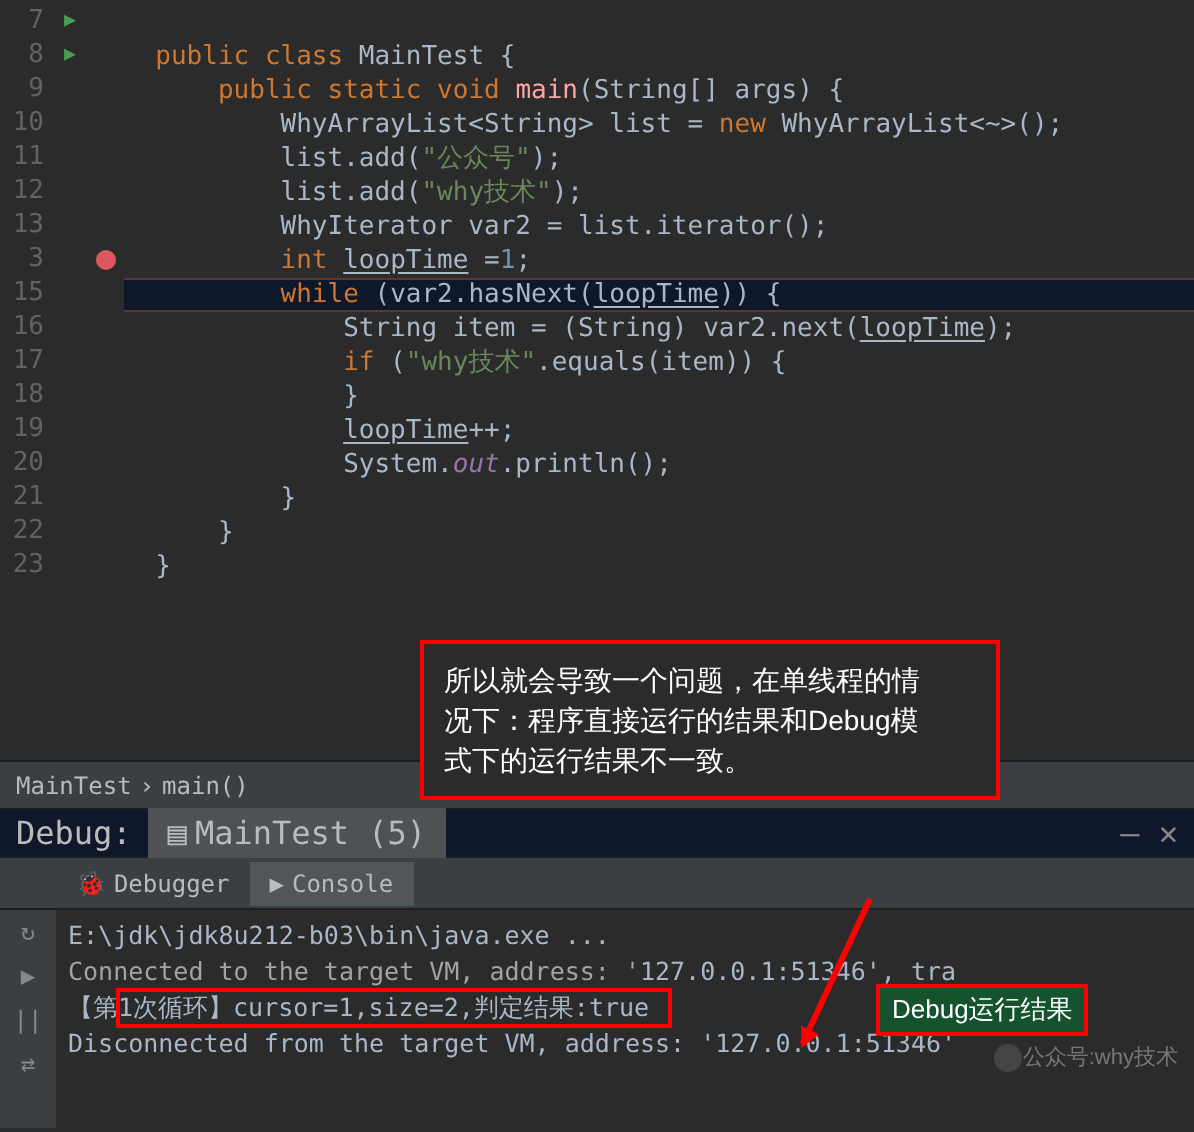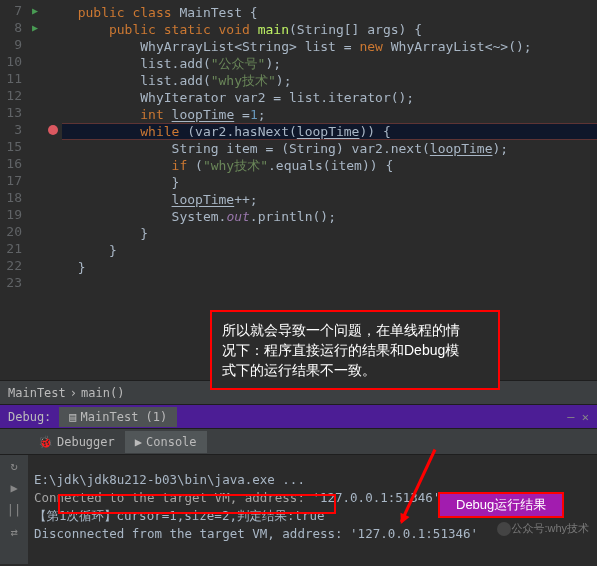--- a/index.html
+++ b/index.html
@@ -6,48 +6,48 @@
 body { background:#2b2b2b; font-family:Consolas,Monaco,monospace; font-size:13px; color:#a9b7c6; width:597px; height:566px; overflow:hidden; position:relative; }
 .editor { display:flex; height:380px; }
 .gutter { width:26px; text-align:right; color:#606366; padding-top:2px; }
 .gutter div { height:17px; line-height:17px; padding-right:4px; }
 .icons { width:18px; padding-top:2px; }
 .icons div { height:17px; display:flex; align-items:center; justify-content:center; }
 .tri { color:#499c54; font-size:10px; }
 .icons2 { width:18px; padding-top:2px; }
 .icons2 div { height:17px; display:flex; align-items:center; justify-content:center; }
 .bp { width:10px; height:10px; background:#db5860; border-radius:50%; }
-.code { flex:1; padding-top:4px; }
+.code { flex:1; padding-top:20px; }
 .line { height:17px; line-height:17px; white-space:pre; }
 .line.hl { background:#0f172a; border-top:1px solid #5e3434; border-bottom:1px solid #5e3434; height:17px; line-height:15px; }
 .k { color:#cc7832; }
 .str { color:#6a8759; }
 .id { color:#a9b7c6; }
 .und { text-decoration:underline; text-underline-offset:2px; }
-.mth { color:#bef264; }
+.mth { color:#fca5a5; }
 .num { color:#6897bb; }
 .stat { color:#9876aa; font-style:italic; }
 .cls { color:#a9b7c6; }
 .crumb { height:24px; border-top:1px solid #1e1e1e; display:flex; align-items:center; padding-left:8px; font-size:12px; color:#bbb; background:#3c3f41; }
 .crumb span { margin-right:4px; }
-.debugrow { background:#4c1d95; height:24px; border-top:1px solid #1e1e1e; display:flex; align-items:center; font-size:12px; }
+.debugrow { background:#0f172a; height:24px; border-top:1px solid #1e1e1e; display:flex; align-items:center; font-size:16px; }
 .debugrow .lbl { padding:0 8px; color:#bbb; }
 .debugrow .tab { background:#4e5254; padding:3px 10px; color:#bbb; display:flex; align-items:center; gap:4px; }
 .debugrow .x { margin-left:auto; margin-right:8px; color:#888; }
 .toolrow { background:#3c3f41; height:26px; border-top:1px solid #1e1e1e; display:flex; align-items:center; padding-left:28px; }
 .toolrow .tabb { padding:4px 10px; color:#bbb; font-size:12px; display:flex; align-items:center; gap:4px; }
 .toolrow .tabb.active { background:#515658; }
 .console { background:#2b2b2b; height:110px; border-top:1px solid #1e1e1e; display:flex; }
 .cside { width:28px; background:#3c3f41; display:flex; flex-direction:column; align-items:center; padding-top:4px; gap:8px; }
 .cside div { color:#888; font-size:12px; }
-.ctext { flex:1; padding:4px 6px; font-size:12.5px; line-height:18px; overflow:hidden;margin-top:12px; }
+.ctext { flex:1; padding:4px 6px; font-size:12.5px; line-height:18px; overflow:hidden; }
 .ctext div { white-space:nowrap; }
 .redbox { position:absolute; border:2px solid #ff0000; background:rgba(0,0,0,0); }
 .annot { position:absolute; background:#2b2b2b; border:2px solid #ff0000; color:#fff; font-family:'Microsoft YaHei',sans-serif; font-size:14px; padding:8px 10px; line-height:20px; }
-.debugres { position:absolute; border:2px solid #ff0000; background:#a21caf; color:#fff; font-family:'Microsoft YaHei',sans-serif; font-size:13px; padding:2px 16px; }
+.debugres { position:absolute; border:2px solid #ff0000; background:#14532d; color:#fff; font-family:'Microsoft YaHei',sans-serif; font-size:13px; padding:2px 6px; }
 .arrow { position:absolute; width:80px; height:3px; background:#ff0000; transform-origin:left center; }
 .arrow:after { content:''; position:absolute; right:-2px; top:-4px; border-left:10px solid #ff0000; border-top:5px solid transparent; border-bottom:5px solid transparent; }
 .water { position:absolute; right:8px; bottom:30px; color:#aaa; font-size:11px; font-family:sans-serif; opacity:0.6; display:flex; align-items:center; gap:0; }
 .water .dot { width:14px; height:14px; background:#555; border-radius:50%; }
 </style>
 </head>
 <body>
 
 <div class="editor">
   <div class="gutter" id="gutter">
@@ -136,21 +136,21 @@
 <div class="crumb">
   <span>MainTest</span>
   <span>›</span>
   <span>main()</span>
 </div>
 
 <div class="debugrow">
   <span class="lbl">Debug:</span>
   <span class="tab">
     <span>▤</span>
-    <span>MainTest (1)</span>
+    <span>MainTest (5)</span>
   </span>
   <span class="x">— ✕</span>
 </div>
 
 <div class="toolrow">
   <div class="tabb">
     <span>🐞</span>
     <span>Debugger</span>
   </div>
   <div class="tabb active">
@@ -167,21 +167,21 @@
     <div>⇄</div>
   </div>
   <div class="ctext">
     <div><span>E:\jdk\jdk8u212-b03\bin\java.exe ...</span></div>
     <div><span style="color:#a3a3a3">Connected to the target VM, address: '</span><span style="color:#a9b7c6">127.0.0.1:51346', tra</span></div>
     <div><span>【第1次循环】cursor=1,size=2,判定结果:true</span></div>
     <div><span style="color:#a9b7c6">Disconnected from the target VM, address: '</span><span style="color:#a9b7c6">127.0.0.1:51346'</span></div>
   </div>
 </div>
 
-<div class="annot" style="left:210px; top:310px; width:290px;">
+<div class="annot" style="left:210px; top:320px; width:290px;">
   <div>所以就会导致一个问题，在单线程的情</div>
   <div>况下：程序直接运行的结果和Debug模</div>
   <div>式下的运行结果不一致。</div>
 </div>
 <div class="redbox" style="left:58px; top:494px; width:278px; height:20px;"></div>
 <div class="debugres" style="left:438px; top:492px;"><span>Debug运行结果</span></div>
 <div class="arrow" style="left:435px; top:448px; transform:rotate(115deg);"></div>
 
 <div class="water">
   <span class="dot"></span>

